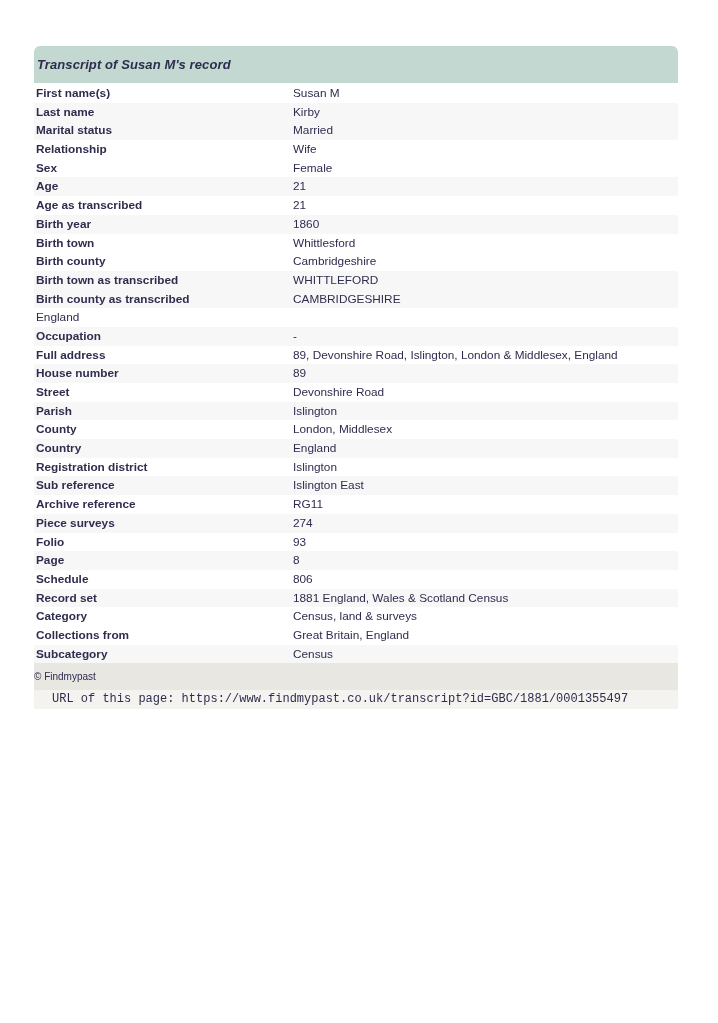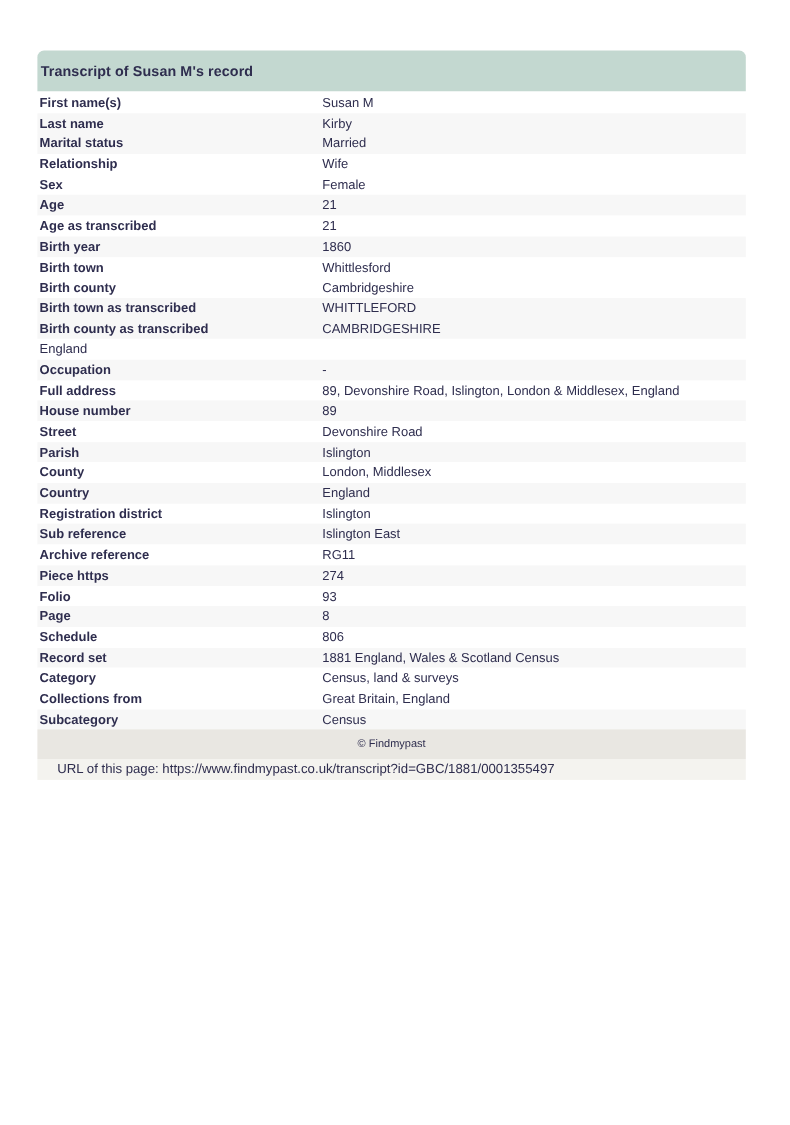--- a/index.html
+++ b/index.html
@@ -30,20 +30,21 @@
     width: 644px;
   }
   .card-header {
     background: var(--header-bg, #c3d8d0);
     border-radius: 6px 6px 0 0;
     height: 37px;
     display: flex;
     align-items: center;
     padding-left: 3px;
     margin-bottom: 1px;
+    font-style: italic;
   }
   .card-header .title {
     font-size: 13px;
     font-weight: 700;
     letter-spacing: 0.1px;
   }
   .rows { width: 100%; }
   .row {
     display: flex;
     height: 18.7px;
@@ -59,30 +60,30 @@
     width: 257px;
     flex: 0 0 257px;
     font-weight: 700;
   }
   .row .value { flex: 1; }
   .copyright-row {
     background: var(--copyright-bg, #e9e7e2);
     height: 27px;
     display: flex;
     align-items: center;
-    justify-content: center;
     font-size: 10px;
   }
   .url-row {
     background: var(--url-row-bg, #f4f3ef);
     height: 18.5px;
     line-height: 18.5px;
     font-size: 12px;
     padding-left: 18px;
     white-space: nowrap;
+    font-family: Liberation Mono, monospace;
   }
 </style>
 </head>
 <body>
 
 <div class="card">
   <div class="card-header">
     <span class="title">Transcript of Susan M's record</span>
   </div>
 
@@ -172,21 +173,21 @@
       </div>
       <div class="row alt">
         <span class="label">Sub reference</span>
         <span class="value">Islington East</span>
       </div>
       <div class="row">
         <span class="label">Archive reference</span>
         <span class="value">RG11</span>
       </div>
       <div class="row alt">
-        <span class="label">Piece https</span>
+        <span class="label">Piece surveys</span>
         <span class="value">274</span>
       </div>
       <div class="row">
         <span class="label">Folio</span>
         <span class="value">93</span>
       </div>
       <div class="row alt">
         <span class="label">Page</span>
         <span class="value">8</span>
       </div>

